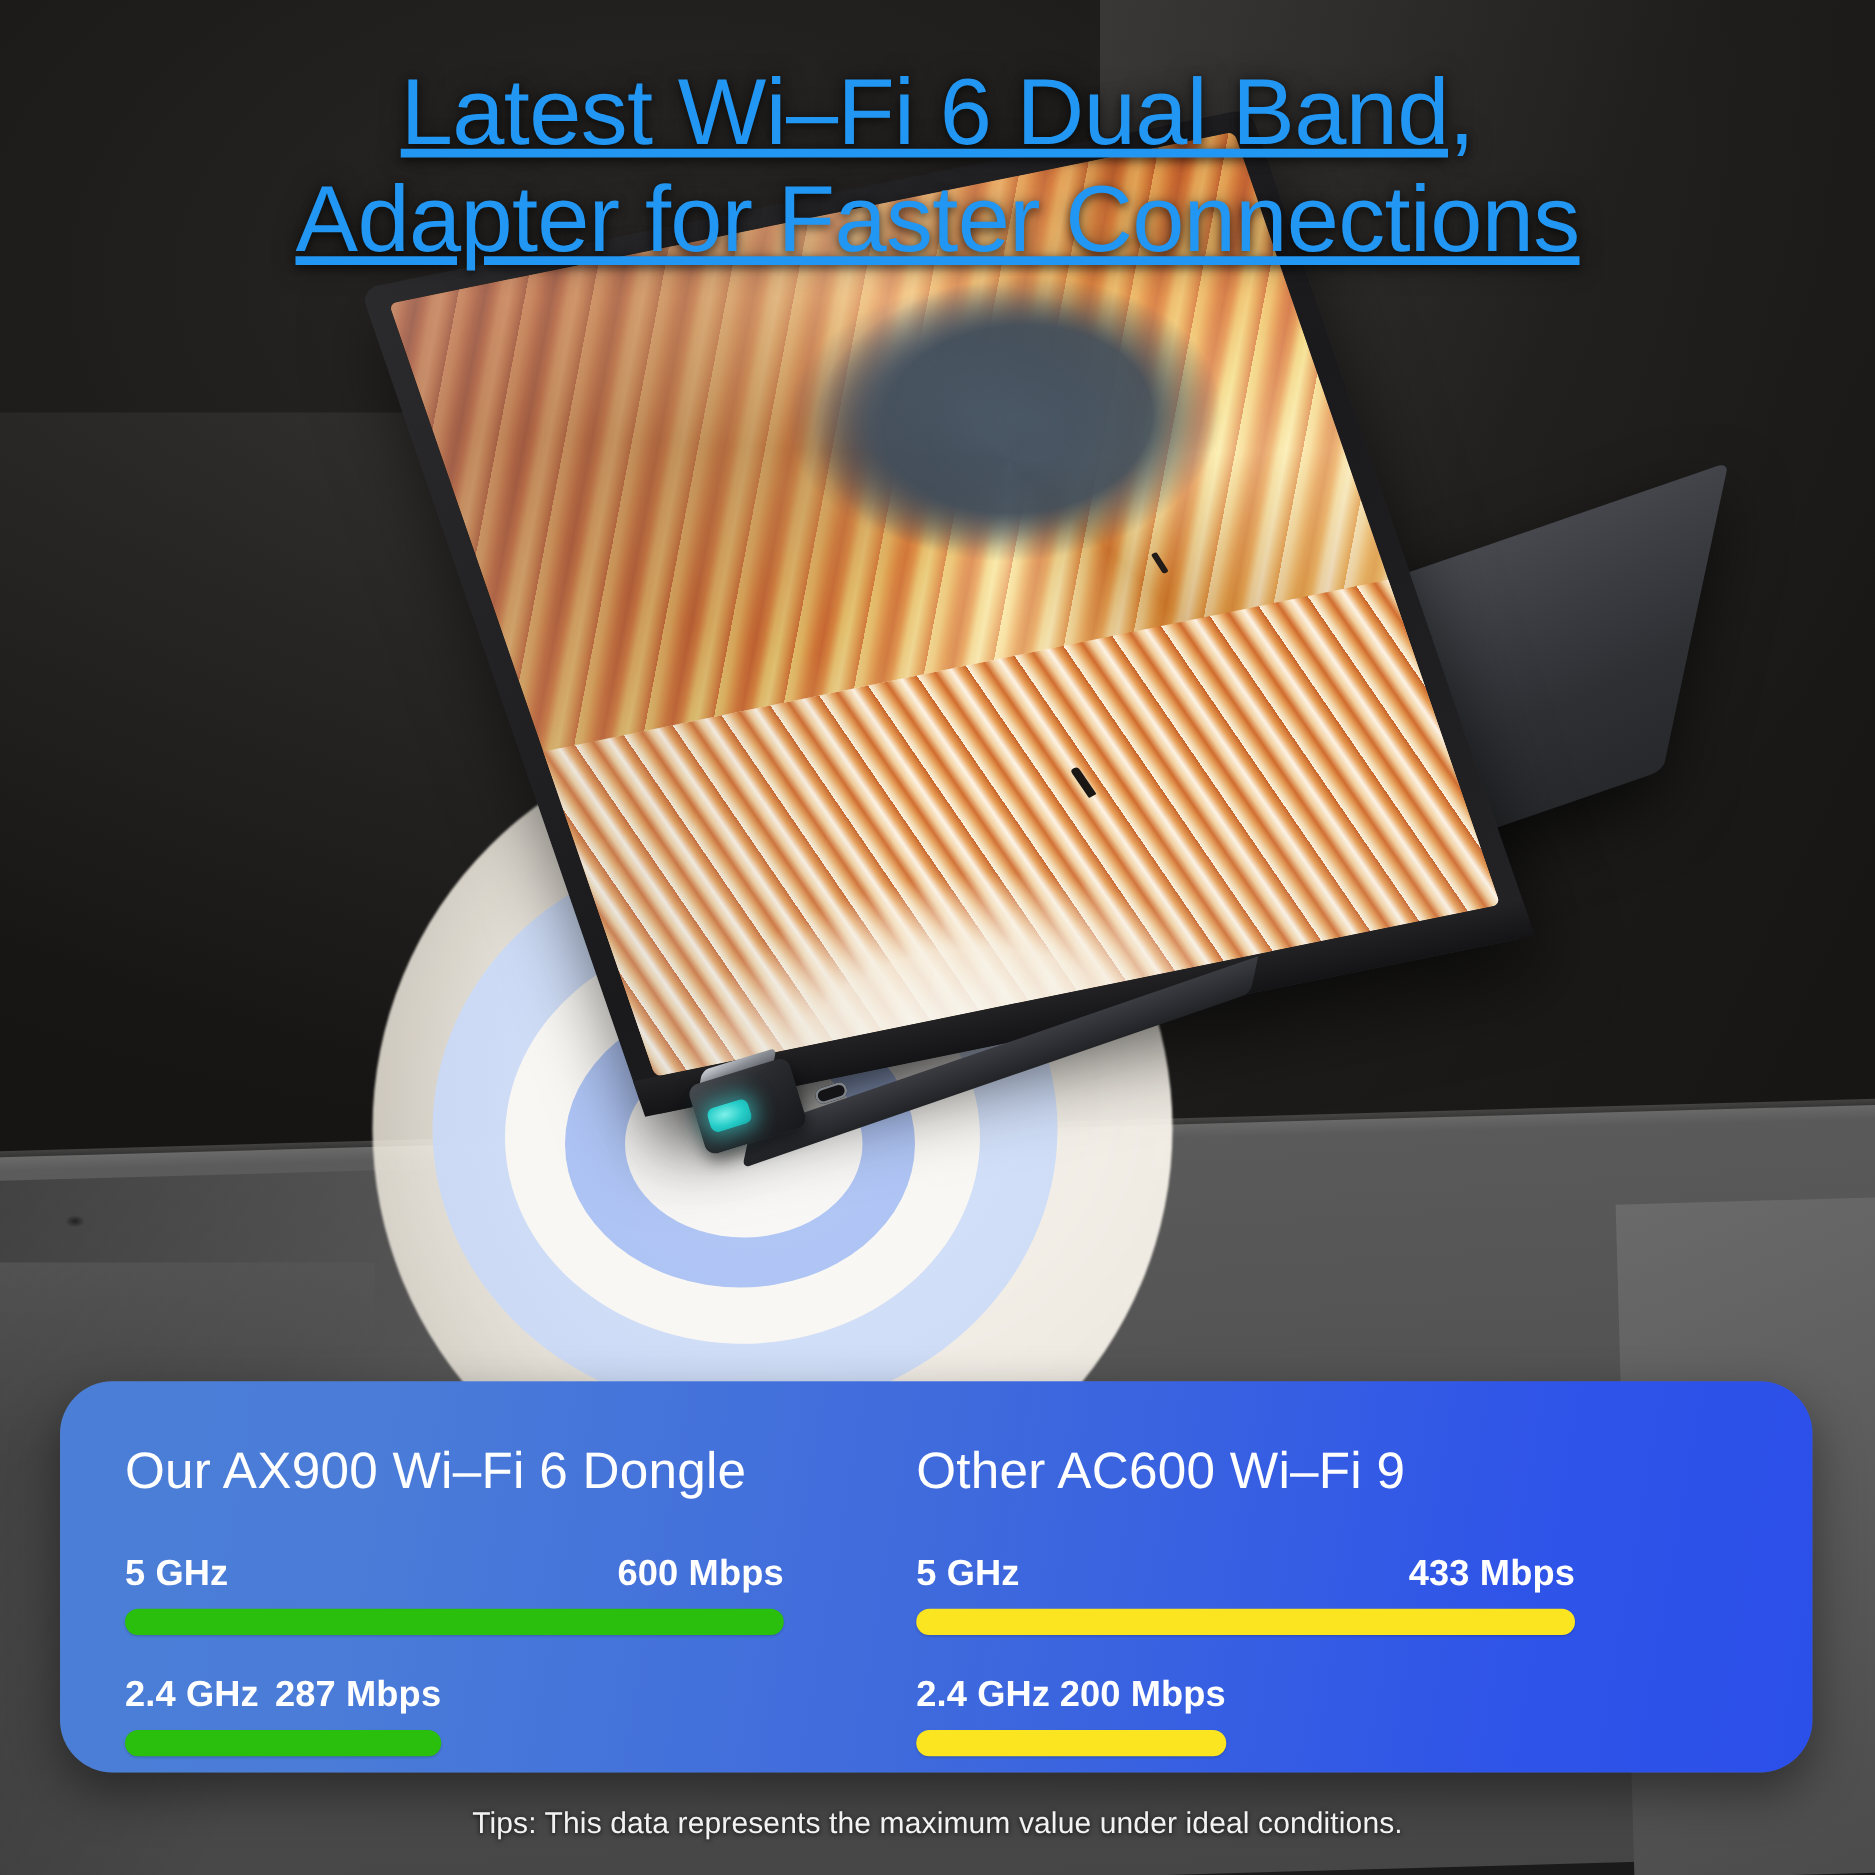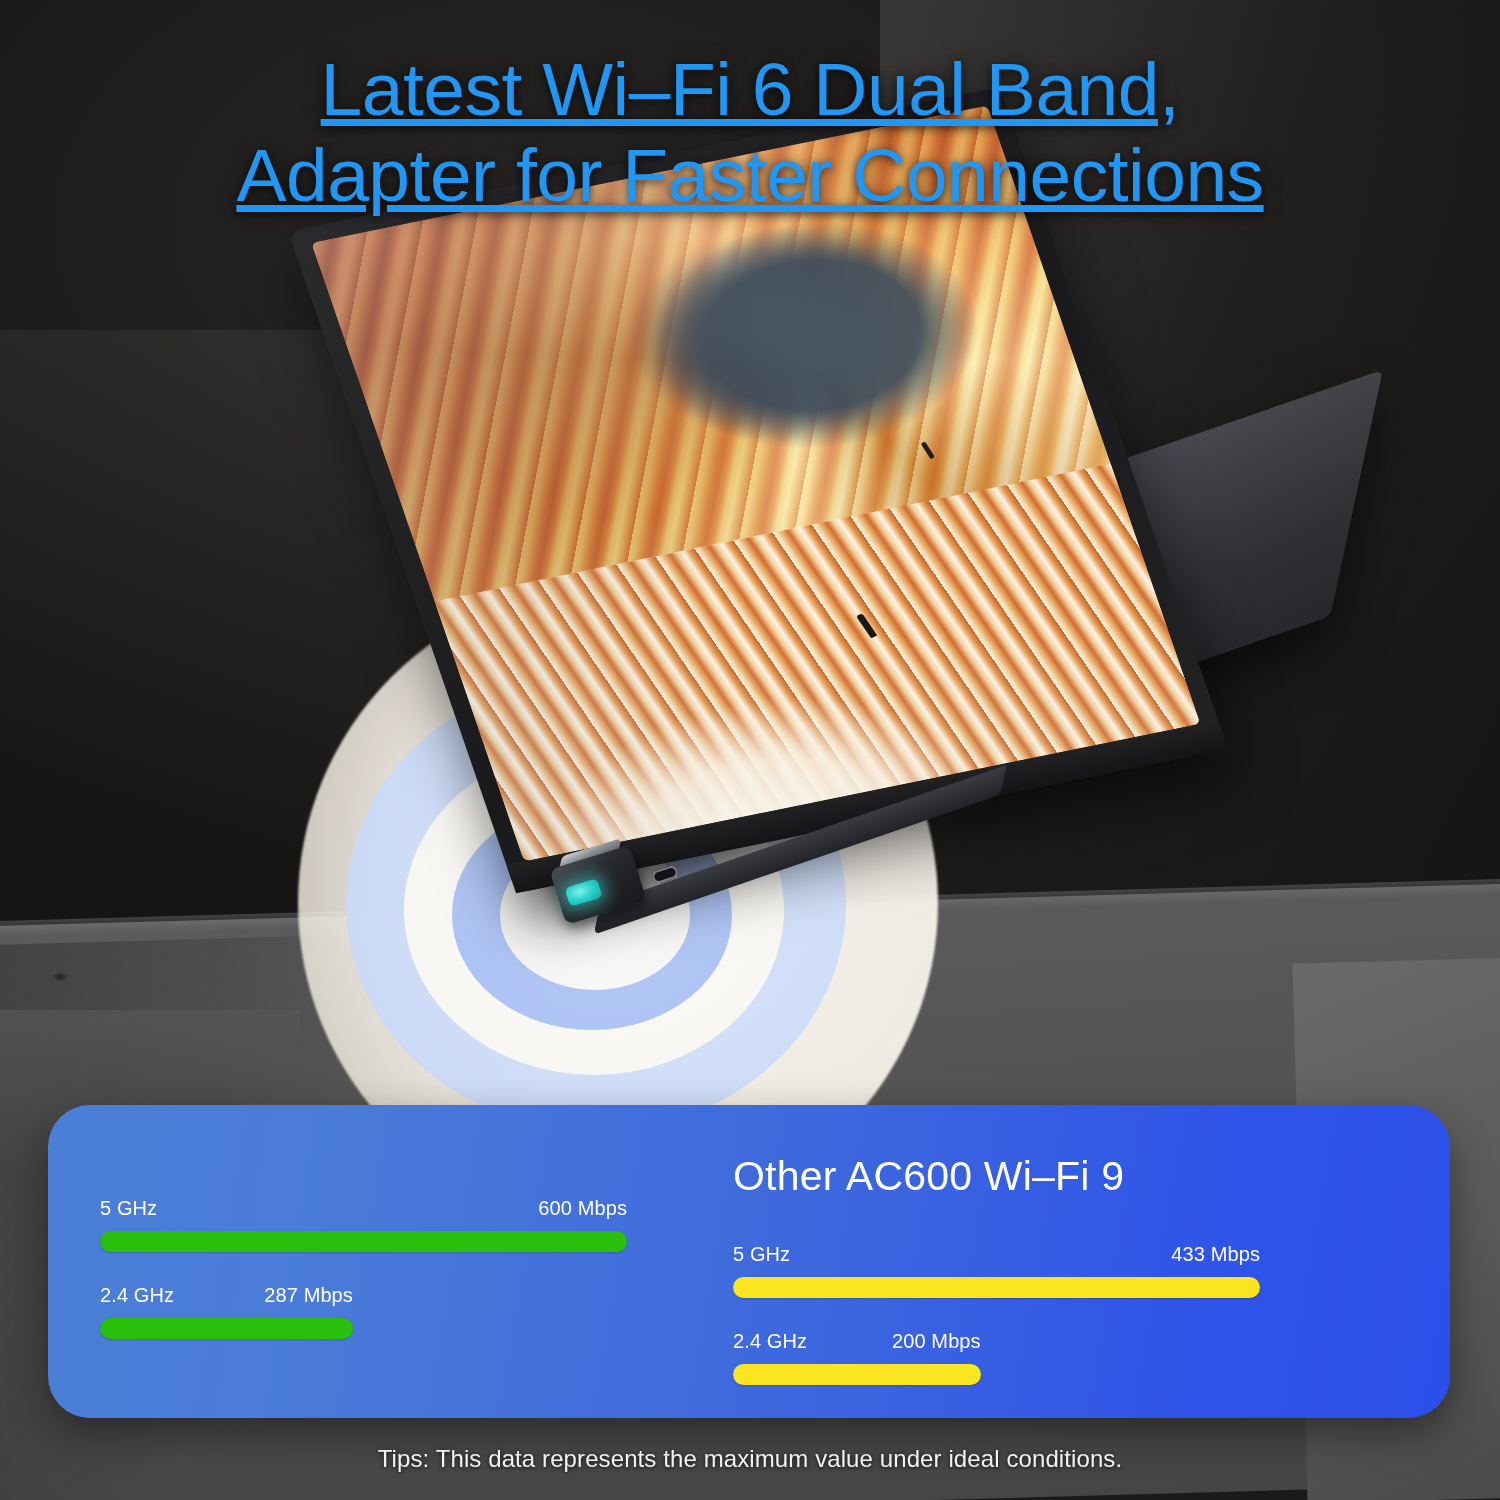--- a/index.html
+++ b/index.html
@@ -259,21 +259,21 @@
   .col.right { padding-left:40px;  padding-right:190px; }
 
   .col-title {
     color:#ffffff; font-size:41px; font-weight:400; line-height:46px;
     letter-spacing:.2px; white-space:nowrap;
   }
   .bars { margin-top:44px; }
   .bar-block + .bar-block { margin-top:32px; }
   .bar-head {
     display:flex; align-items:baseline;
-    color:#ffffff; font-size:20px; font-weight:400; letter-spacing:.1px;
+    color:#ffffff; font-size:29px; font-weight:700; letter-spacing:.1px;
     margin-bottom:11px;
   }
   .bar-band { }
   .bar-val { margin-left:auto; white-space:nowrap; }
   .bar-track { position:relative; height:21px; }
   .bar-fill {
     height:21px; border-radius:11px;
     box-shadow:0 1px 2px rgba(0,0,0,.18);
   }
   .bar-fill.green  { background:#2bbf0d; }
@@ -414,20 +414,21 @@
 </div>
 
 <div id="headline">
   <span class="hl">Latest Wi–Fi 6 Dual Band,</span>
   <span class="hl">Adapter for Faster Connections</span>
 </div>
 
 <div id="compare">
 
   <div class="col left">
+    <div class="col-title">Our AX900 Wi–Fi 6 Dongle</div>
     <div class="bars">
 
       <div class="bar-block">
         <div class="bar-head">
           <span class="bar-band">5 GHz</span>
           <span class="bar-val">600 Mbps</span>
         </div>
         <div class="bar-track">
           <div class="bar-fill green" style="width:100%"></div>
         </div>

